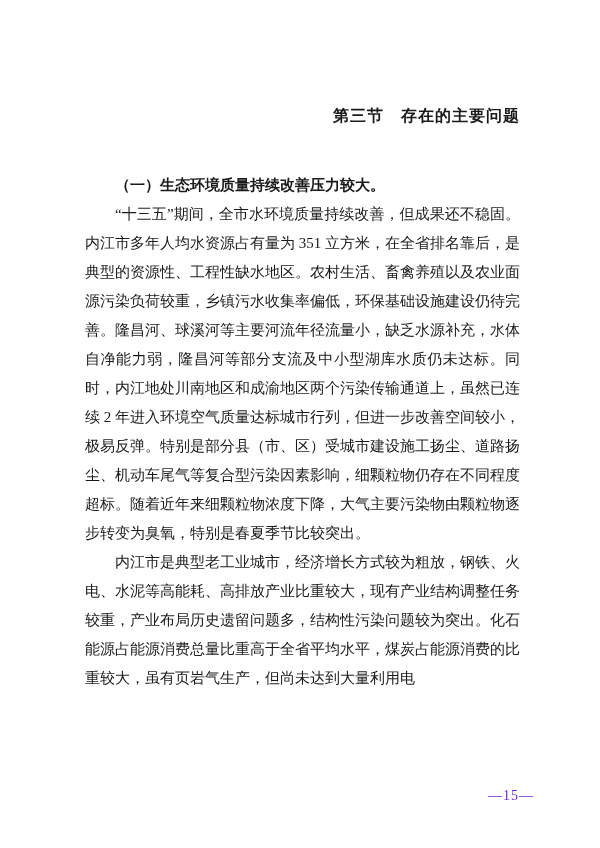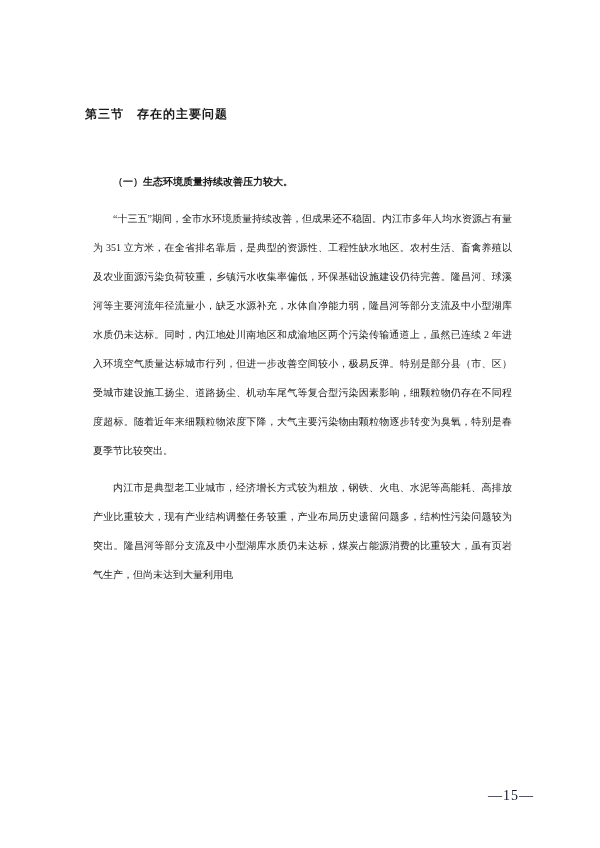--- a/index.html
+++ b/index.html
@@ -17,55 +17,55 @@
     overflow: hidden;
     box-sizing: border-box;
   }
   .content {
     position: absolute;
     left: 85px;
     right: 80px;
     top: 106px;
   }
   .doc-heading {
-    text-align: left;
-    font-size: 12px;
+    text-align: right;
+    font-size: 16px;
     font-weight: bold;
     letter-spacing: 1px;
     margin: 0 0 44px 0;
   }
   .para {
-    font-size: 10px;
+    font-size: 15px;
     line-height: 29px;
     text-align: justify;
     text-indent: 2em;
-    margin: 8px;
+    margin: 0;
     word-break: break-all;
   }
   .para.bold {
     font-weight: bold;
   }
   .page-number {
     position: absolute;
     right: 66px;
     bottom: 44px;
     font-size: 14px;
     letter-spacing: 1px;
-    color: #0f172a;
+    color: #6d28d9;
   }
 </style>
 </head>
 <body>
 
 <div class="page">
   <div class="content">
     <h1 class="doc-heading">第三节　存在的主要问题</h1>
 
     <p class="para bold">（一）生态环境质量持续改善压力较大。</p>
 
     <p class="para">“十三五”期间，全市水环境质量持续改善，但成果还不稳固。内江市多年人均水资源占有量为 351 立方米，在全省排名靠后，是典型的资源性、工程性缺水地区。农村生活、畜禽养殖以及农业面源污染负荷较重，乡镇污水收集率偏低，环保基础设施建设仍待完善。隆昌河、球溪河等主要河流年径流量小，缺乏水源补充，水体自净能力弱，隆昌河等部分支流及中小型湖库水质仍未达标。同时，内江地处川南地区和成渝地区两个污染传输通道上，虽然已连续 2 年进入环境空气质量达标城市行列，但进一步改善空间较小，极易反弹。特别是部分县（市、区）受城市建设施工扬尘、道路扬尘、机动车尾气等复合型污染因素影响，细颗粒物仍存在不同程度超标。随着近年来细颗粒物浓度下降，大气主要污染物由颗粒物逐步转变为臭氧，特别是春夏季节比较突出。</p>
 
 
-    <p class="para">内江市是典型老工业城市，经济增长方式较为粗放，钢铁、火电、水泥等高能耗、高排放产业比重较大，现有产业结构调整任务较重，产业布局历史遗留问题多，结构性污染问题较为突出。隆昌河等部分支流及中小型湖库水质仍未达标，煤炭占能源消费的比重较大，虽有页岩气生产，但尚未达到大量利用电</p>
+    <p class="para">内江市是典型老工业城市，经济增长方式较为粗放，钢铁、火电、水泥等高能耗、高排放产业比重较大，现有产业结构调整任务较重，产业布局历史遗留问题多，结构性污染问题较为突出。化石能源占能源消费总量比重高于全省平均水平，煤炭占能源消费的比重较大，虽有页岩气生产，但尚未达到大量利用电</p>
   </div>
 
   <div class="page-number">—15—</div>
 </div>
 
 </body></html>

